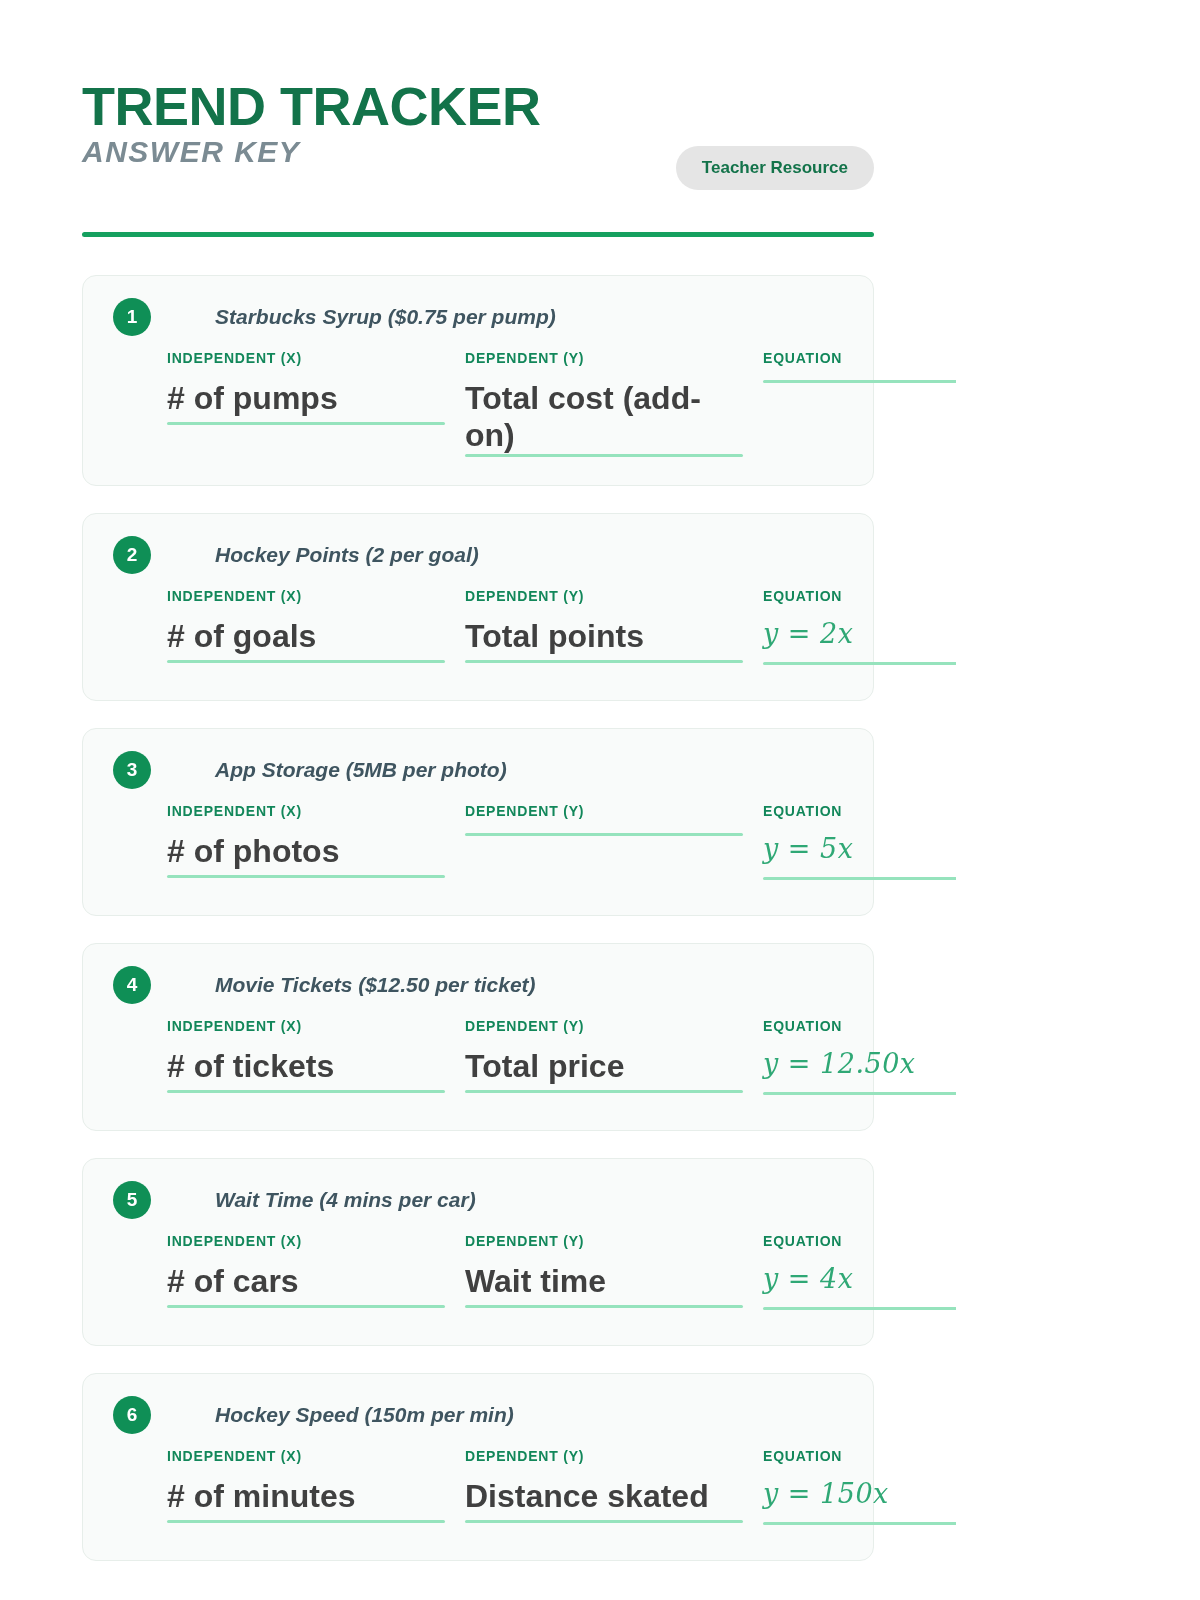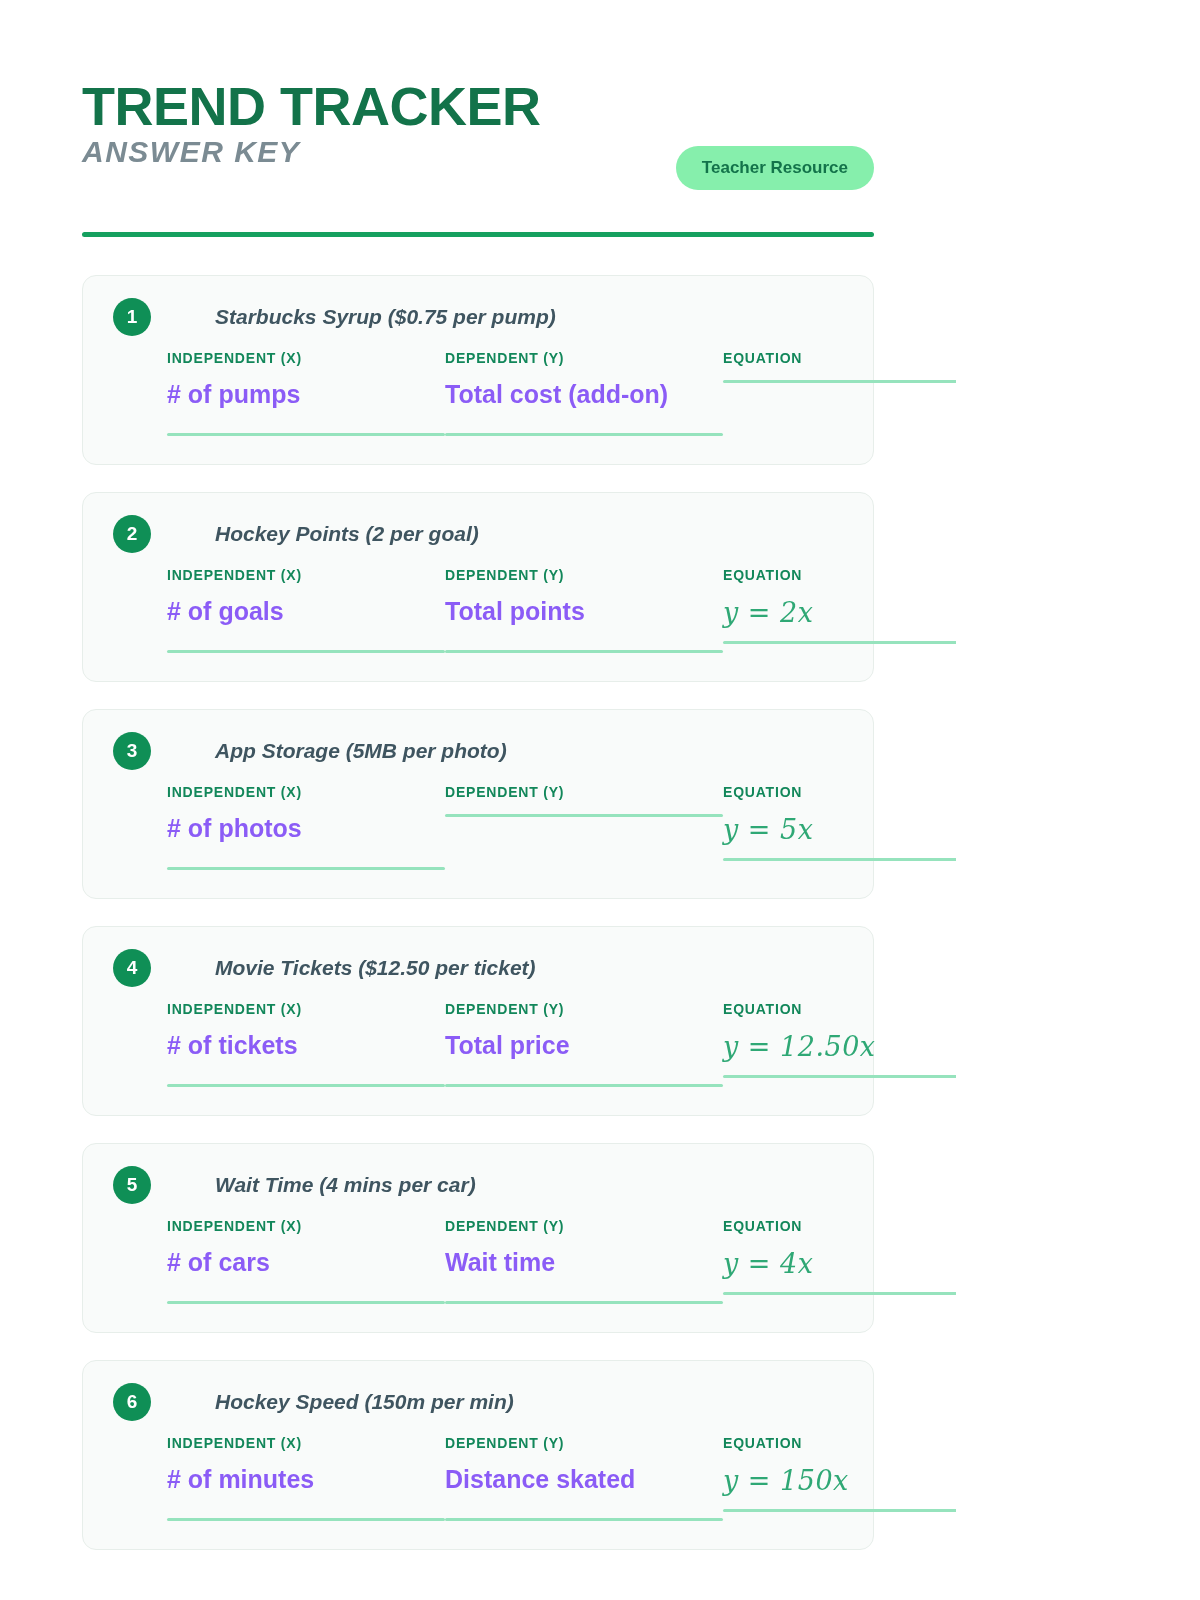--- a/index.html
+++ b/index.html
@@ -33,21 +33,21 @@
     font-size: 30px;
     font-style: italic;
     font-weight: bold;
     letter-spacing: 1.5px;
     color: #7b8b93;
   }
   .badge {
     position: absolute;
     right: 0;
     top: 68px;
-    background: #86efac;
+    background: #e5e5e5;
     color: #13734a;
     font-size: 17px;
     font-weight: bold;
     padding: 12px 26px;
     border-radius: 22px;
     white-space: nowrap;
   }
   .rule {
     height: 5px;
     background: #15a05f;
@@ -89,35 +89,36 @@
     font-size: 21px;
     font-style: italic;
     font-weight: bold;
     color: #3f5560;
     margin-left: 48px;
   }
   .cols {
     display: flex;
     margin-left: 54px;
     margin-top: 14px;
+    gap: 20px;
   }
   .col { width: 313px; }
   .col.equation { width: 300px; }
   .col-label {
     font-size: 14px;
     font-weight: bold;
     letter-spacing: 0.8px;
     color: #12875a;
     margin-bottom: 14px;
   }
   .col-value {
-    font-size: 25px;
-    font-weight: bold;
-    color: #8b5cf6;
-    padding-bottom: 24px;
+    font-size: 32px;
+    font-weight: bold;
+    color: #404040;
+    padding-bottom: 0;
     min-height: 42px;
   }
   .underline {
     height: 3px;
     background: #96e3bd;
     border-radius: 2px;
     width: 278px;
   }
   .eq-value {
     font-family: "DejaVu Serif", serif;

